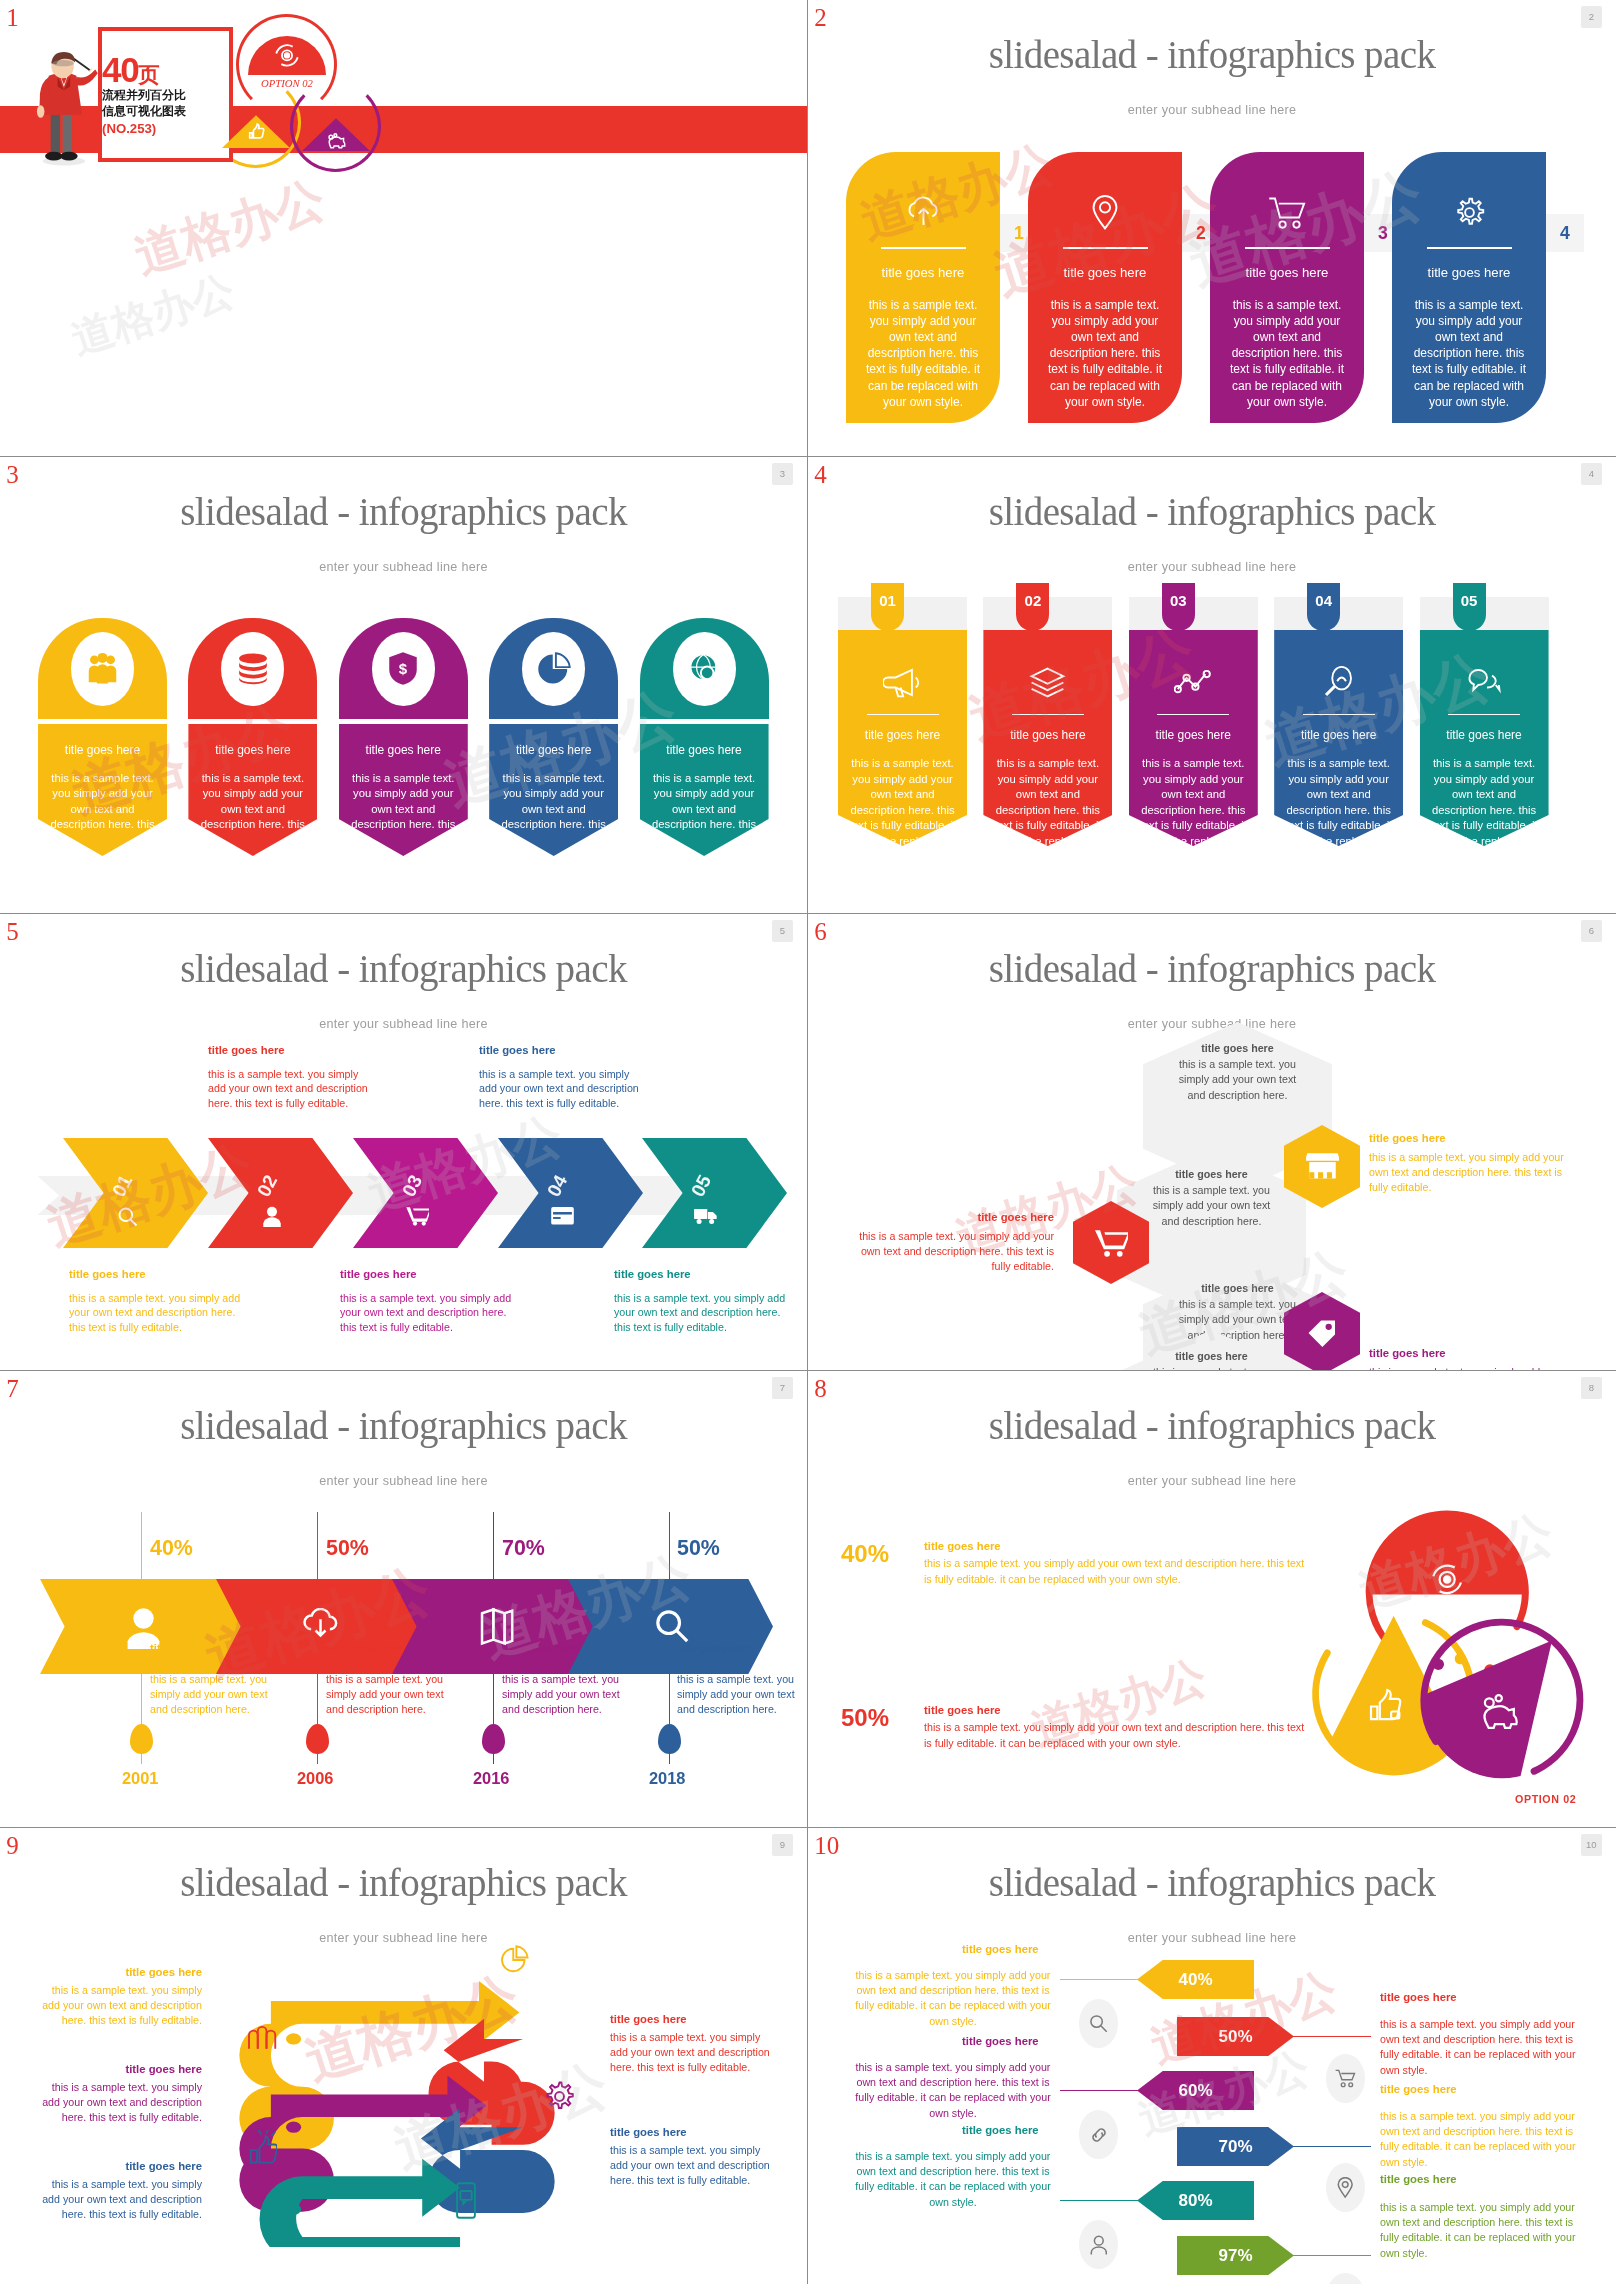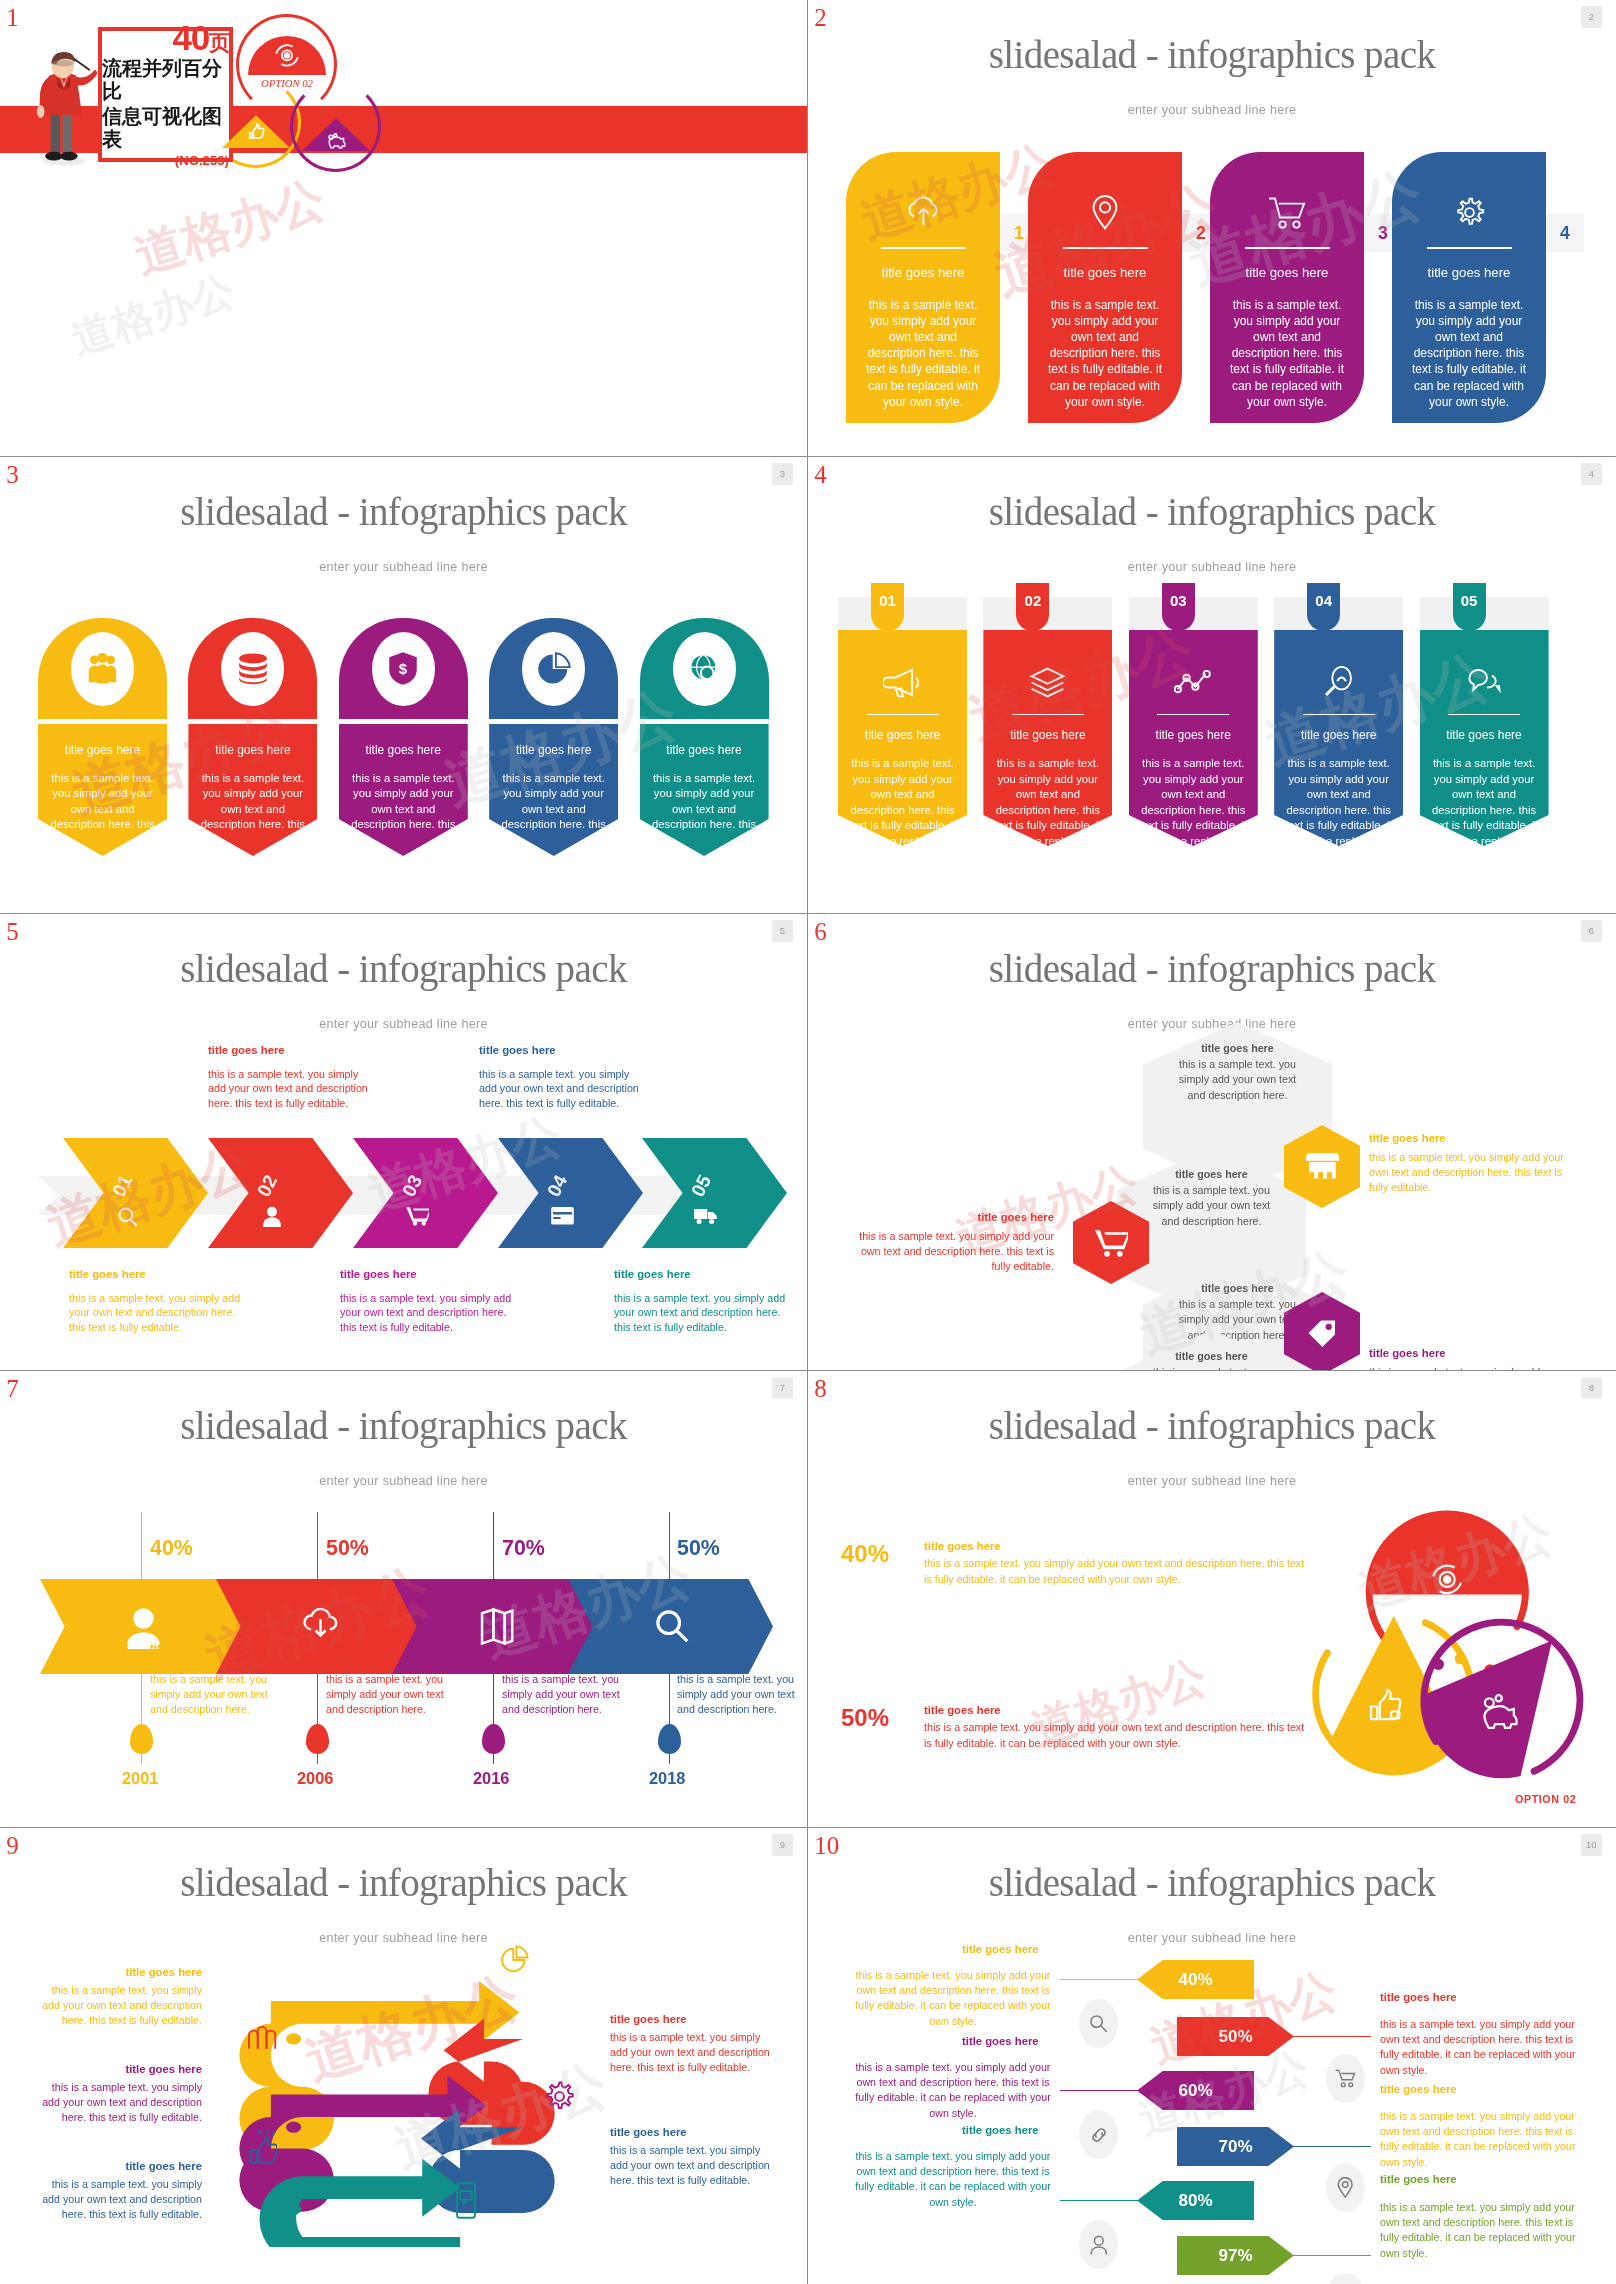--- a/index.html
+++ b/index.html
@@ -57,25 +57,25 @@
     font-family:"DejaVu Sans", sans-serif;
     transform:rotate(-18deg); white-space:nowrap;
   }
   .wm .w2 { color:#bdbdbd; }
 
   
   .cover-band { position:absolute; left:0; top:106px; width:100%; height:47px; background:#e8342a; }
   .cover-frame {
     position:absolute; left:98px; top:26.5px; width:135px; height:135px;
     border:4.4px solid #e8342a; background:#fff; z-index:5;
-    display:flex; flex-direction:column; align-items:flex-end; justify-content:center;
+    display:flex; flex-direction:column; align-items:flex-start; justify-content:center;
   }
   .cv-40 { font-size:35px; color:#e8342a; font-weight:bold; letter-spacing:-1.3px; line-height:1;}
   .cv-40 .zh { font-size:21.4px; }
-  .cv-l1, .cv-l2 { font-size:20px; font-weight:bold; color:#1a1a1a; line-height:1.15; margin-top:1.9px;}
+  .cv-l1, .cv-l2 { font-size:12px; font-weight:bold; color:#1a1a1a; line-height:1.15; margin-top:1.9px;}
   .cv-no { font-size:13.2px; color:#e8342a; font-weight:bold; margin-top:2.5px;}
   
   .man { position:absolute; left:30px; top:49px; width:69px; height:120px; z-index:6;}
   
   .ring { position:absolute; border-radius:50%; z-index:4; }
   .ring-red  { left:236px; top:14px; width:101px; height:101px; border:3.8px solid #e8342a; border-bottom-color:transparent;}
   .ring-ylw  { left:210px; top:77px; width:91px; height:91px; border:3.8px solid #f7bb12; border-top-color:transparent;}
   .ring-pur  { left:290px; top:81px; width:91px; height:91px; border:3.8px solid #9c1b7f; border-top-color:transparent;}
   .halfdisc { position:absolute; z-index:5; }
   .opt-label { position:absolute; z-index:6; font-family:"Liberation Serif", serif; font-style:italic; }

